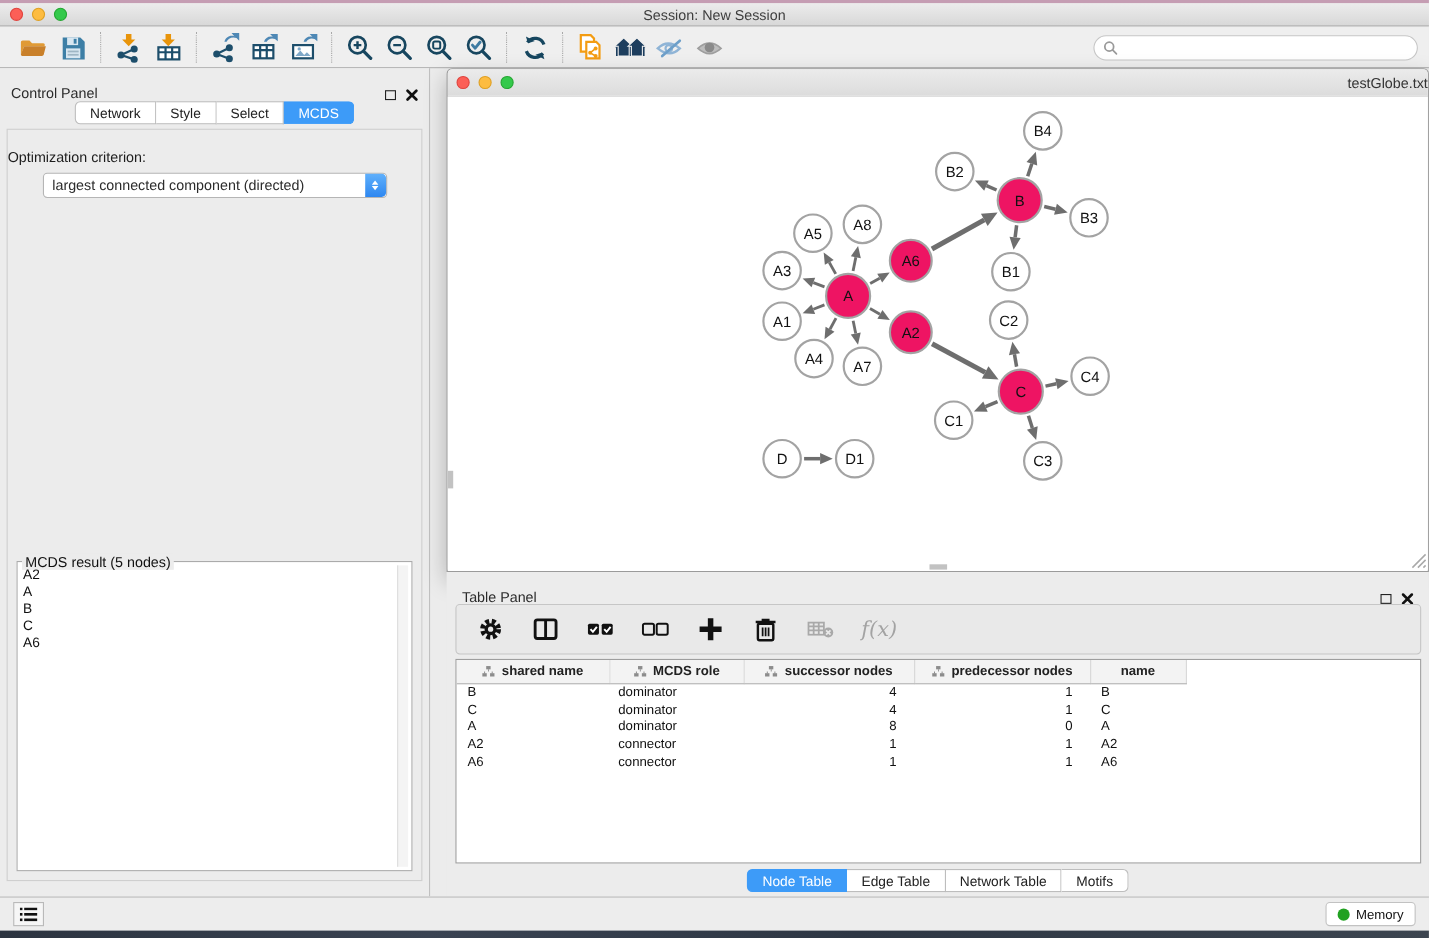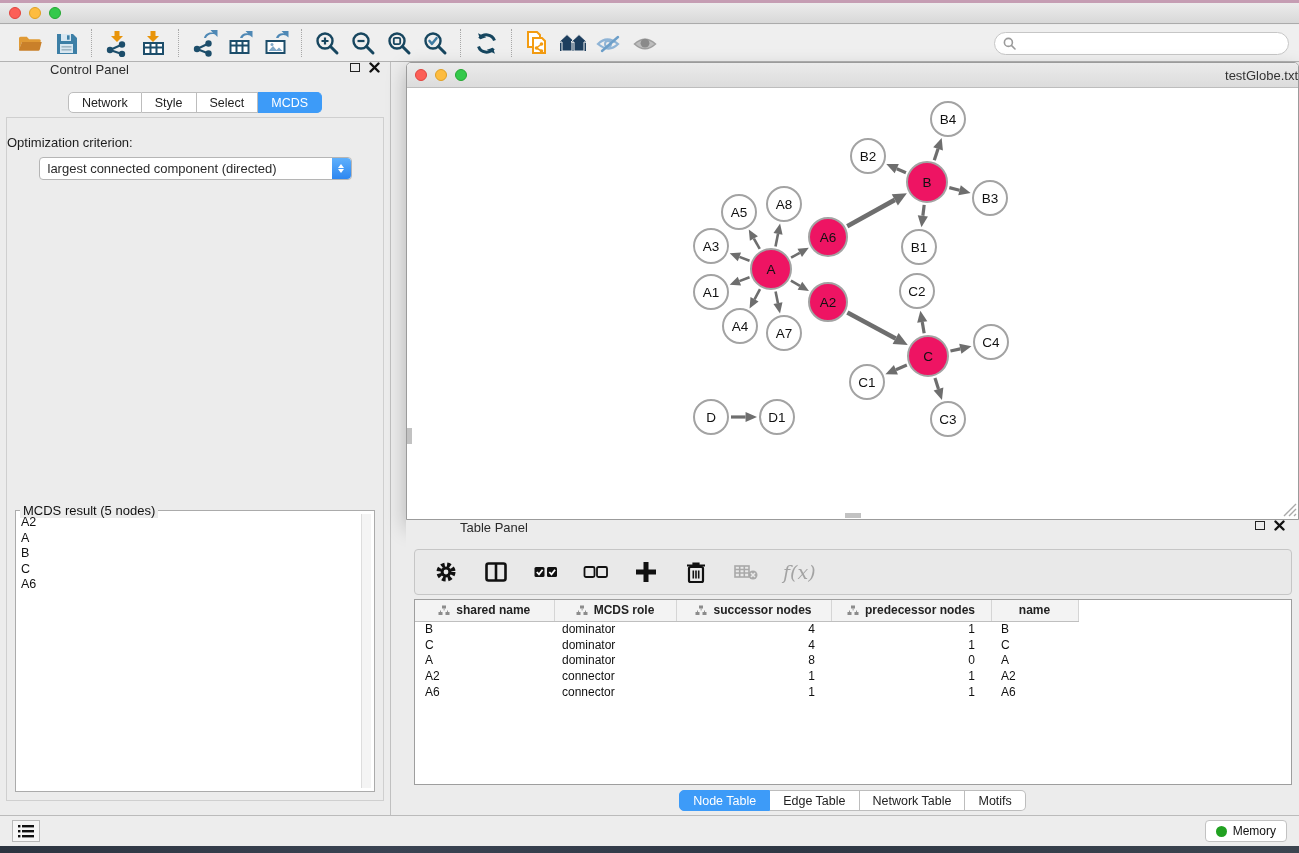--- a/index.html
+++ b/index.html
@@ -22,21 +22,21 @@
 
   
   .toolbar { position:absolute; left:0; top:25px; width:100%; height:37px; background:#efefef; border-bottom:1px solid #b2b2b2; display:flex; align-items:center; padding:0 10px 0 12px; }
   .tb-btn { width:36px; height:30px; display:flex; align-items:center; justify-content:center; cursor:default; }
   .tb-sep { width:1px; height:28px; margin:0 7px; border-left:1px dotted #a8a8a8; }
   .searchbox { margin-left:auto; width:295px; height:23px; background:#fff; border:1px solid #c6c6c6; border-radius:12px; display:flex; align-items:center; padding:0 8px; }
   .searchbox input { border:none; outline:none; flex:1; font-size:12px; font-family:"Liberation Sans",sans-serif; background:transparent; margin-left:5px; }
 
   
   .control-panel { position:absolute; left:0; top:62px; width:391px; height:753px; background:#ececec; border-right:1px solid #c0c0c0; }
-  .panel-head { position:relative; height:30px; display:flex; align-items:flex-start; padding:0 10px;margin-left:40px; }
+  .panel-head { position:relative; height:30px; display:flex; align-items:flex-end; padding:0 10px; }
   .panel-title { font-size:13px; color:#2b2b2b; }
   .panel-head-icons { margin-left:auto; display:flex; align-items:center; gap:9px; }
   .float-box { width:10px; height:9px; border:1.5px solid #222; }
   .segbar { display:flex; justify-content:center; }
   .seg { background:#fff; border:1px solid #bdbdbd; border-left:none; padding:2px 13px; font-size:12.5px; color:#222; height:21px; display:flex; align-items:center; }
   .seg:first-child { border-left:1px solid #bdbdbd; border-radius:5px 0 0 5px; }
   .seg:last-child { border-radius:0 5px 5px 0; }
   .seg.active { background:#3d9bf8; border-color:#3d9bf8; color:#fff; }
   .cp-content { position:absolute; left:6px; right:6px; top:55px; bottom:14px; border:1px solid #cfcfcf; background:#ececec; }
   .opt-label { text-align:left; margin-top:17px; font-size:13px; color:#1d1d1d; }
@@ -90,20 +90,21 @@
 
 <div class="screen">
   <div class="desktop-top"></div>
 
   <div class="titlebar">
     <div class="traffic">
       <div class="light red"></div>
       <div class="light yellow"></div>
       <div class="light green"></div>
     </div>
+    <div class="win-title">Session: New Session</div>
   </div>
 
   <div class="toolbar">
     <div class="tb-btn">
       <svg width="27" height="27" viewBox="0 0 27 27">
           <path d="M2 8.5c0-1 .7-1.7 1.6-1.7h6.2l2.3 2.5h10.2c1 0 1.6.8 1.4 1.7l-.2 1H5L2 20z" fill="#e09a35"></path>
           <path d="M5 12h19.7l-1.9 7.5c-.2.8-.9 1.3-1.7 1.3H3.3c-1 0-1.5-.7-1.2-1.6L5 12z" fill="#c9802a"></path>
         </svg>
     </div>
     <div class="tb-btn">

